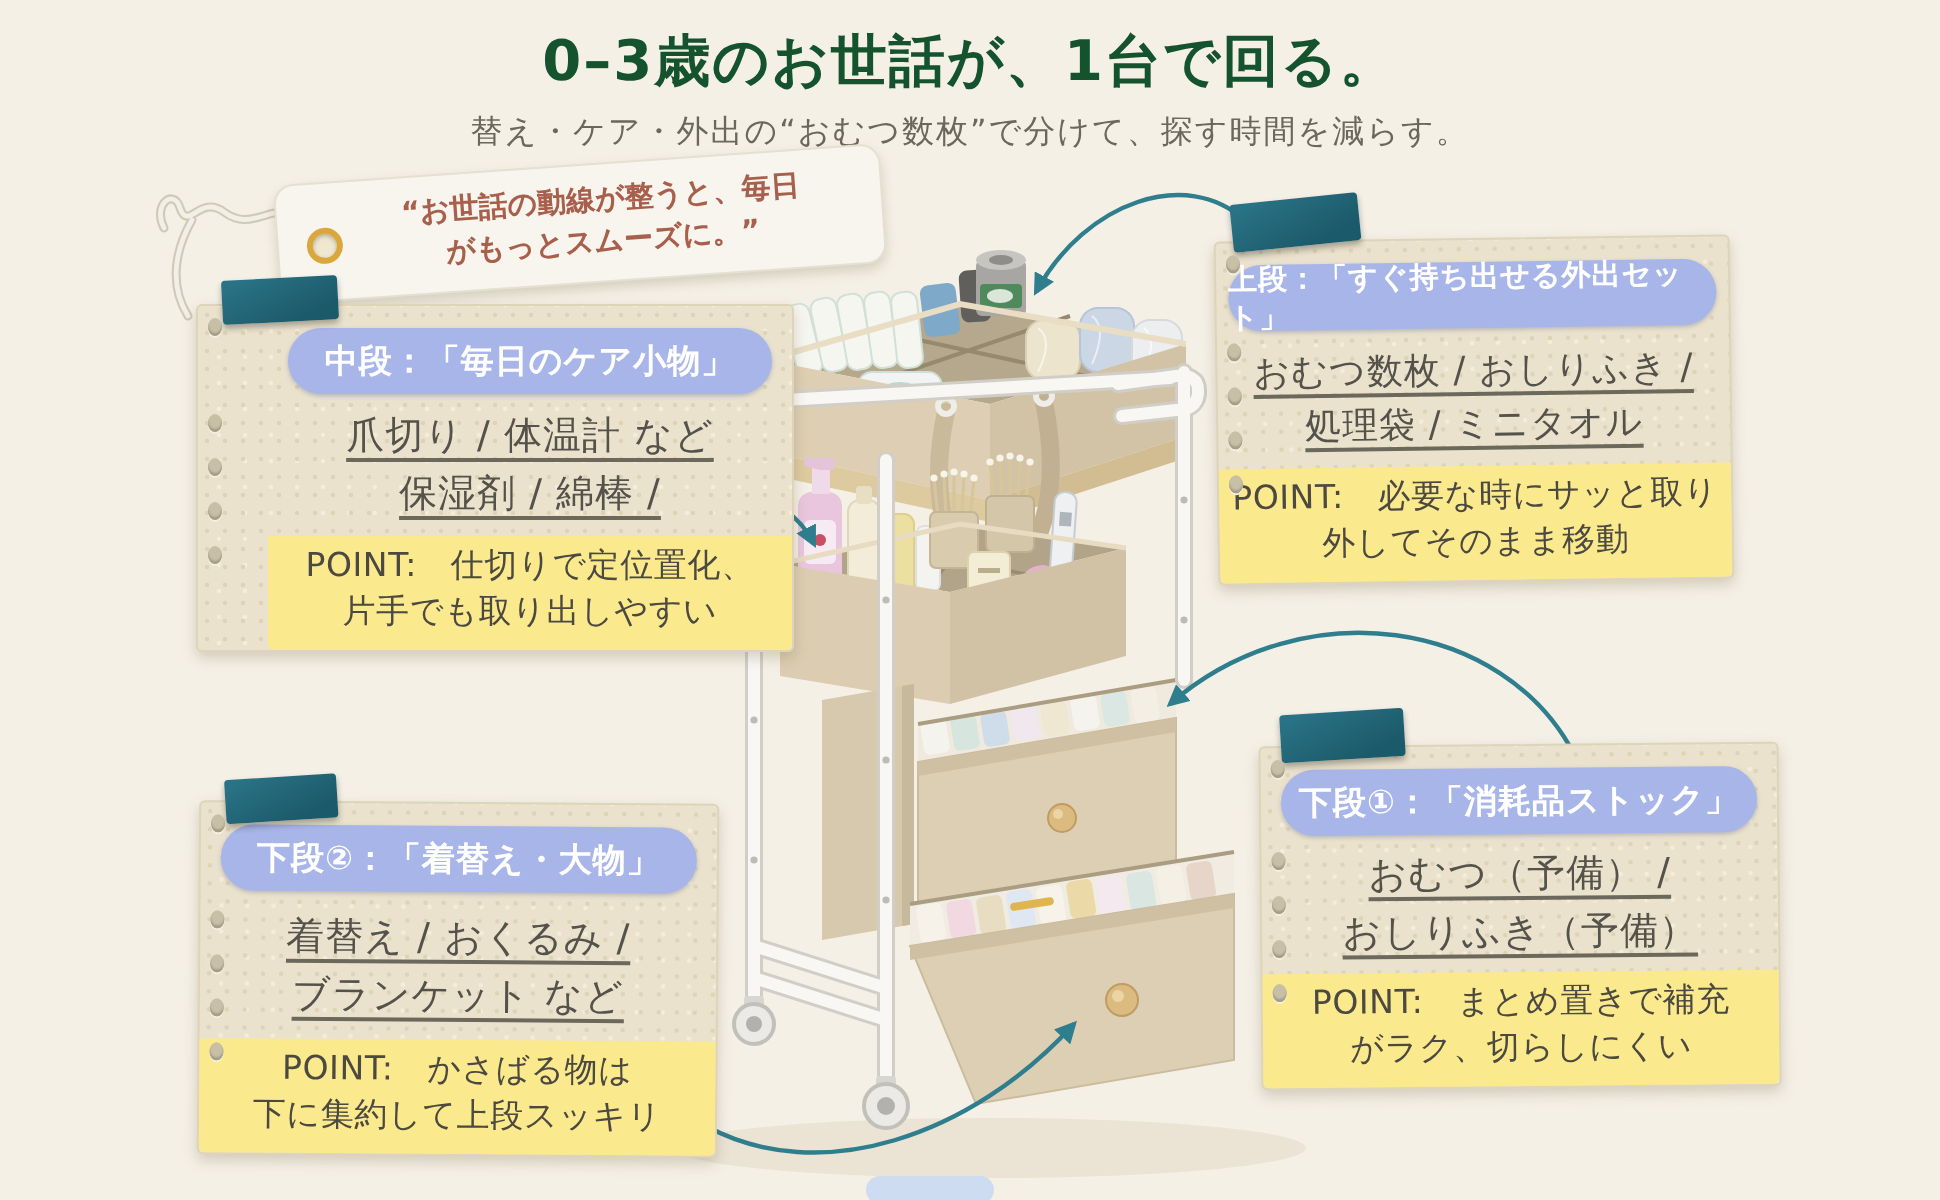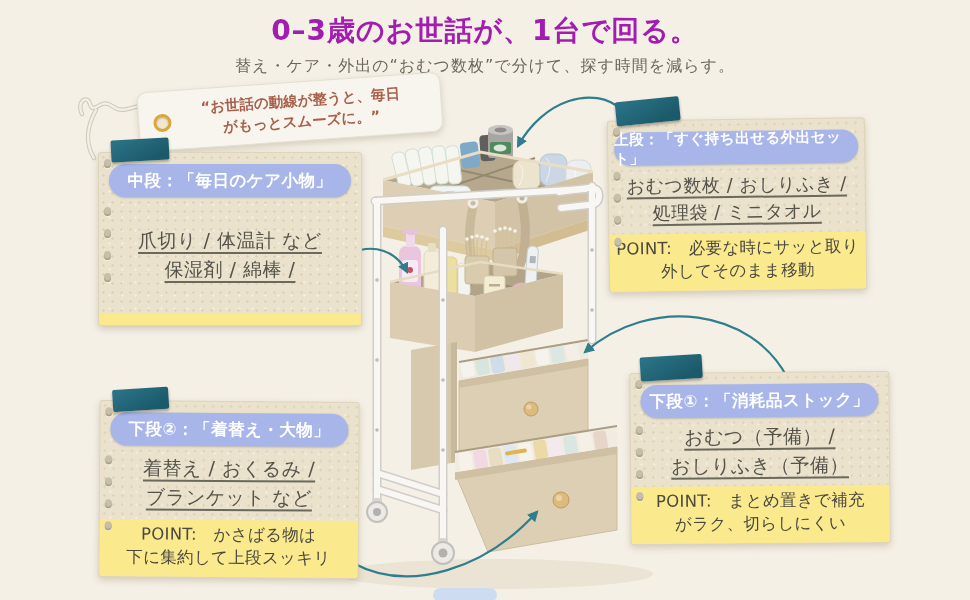--- a/index.html
+++ b/index.html
@@ -3,21 +3,21 @@
 <meta charset="utf-8">
 <style>
   html,body{margin:0;padding:0;}
   .stage{
     position:relative;width:970px;height:600px;overflow:hidden;
     background:#f5f0e6;
     font-family:"DejaVu Sans","Liberation Sans",sans-serif;
   }
   
   .hdr{position:absolute;left:0;top:0;width:100%;text-align:center;}
-  .hdr h1{margin:12px 0 0;font-size:28px;font-weight:700;color:#a21caf;letter-spacing:1px;}
+  .hdr h1{margin:12px 0 0;font-size:28px;font-weight:700;color:#14532d;letter-spacing:1px;}
   .hdr p{margin:6px 0 0;font-size:16px;color:#6b675c;letter-spacing:1px;}
   
   .tag{
     position:absolute;left:138px;top:82px;width:302px;height:58px;
     background:#f7f5ee;border:1px solid #e4e0d2;border-radius:10px;
     transform:rotate(-4deg);box-shadow:0 3px 6px rgba(110,95,60,.22);
     display:flex;align-items:center;justify-content:center;
   }
   .tag .eyelet{
     position:absolute;left:14px;top:22px;width:12px;height:12px;border-radius:50%;
@@ -264,37 +264,39 @@
   </div>
 
   <div class="tag">
     <span class="eyelet"></span>
     <div class="tag-text">
       <div>“お世話の動線が整うと、毎日</div>
       <div>がもっとスムーズに。”</div>
     </div>
   </div>
 
-  <section class="note" style="left:98px;top:152px;width:262px;height:172px;">
+  <section class="note" style="left:98px;top:152px;width:262px;height:172px;padding-left:35px;">
     <div class="clip" style="left:12px;top:-14px;transform:rotate(-3deg);"></div>
     <div class="holes">
       <span style="top:6px"></span>
         <span style="top:54px"></span>
         <span style="top:76px"></span>
         <span style="top:98px"></span>
         <span style="top:120px"></span>
     </div>
     <div class="pill">
       <span>中段：「毎日のケア小物」</span>
     </div>
     <div class="items">
       <div class="item-line">爪切り / 体温計 など</div>
       <div class="item-line">保湿剤 / 綿棒 /</div>
     </div>
     <div class="point">
+      <div>POINT:　仕切りで定位置化、</div>
+      <div>片手でも取り出しやすい</div>
     </div>
   </section>
 
   <section class="note small-pill" style="left:608px;top:119px;width:256px;height:170px;transform:rotate(-0.8deg);">
     <div class="clip" style="left:8px;top:-22px;width:64px;height:24px;transform:rotate(-5deg);"></div>
     <div class="holes">
       <span style="top:6px"></span>
         <span style="top:50px"></span>
         <span style="top:72px"></span>
         <span style="top:94px"></span>

